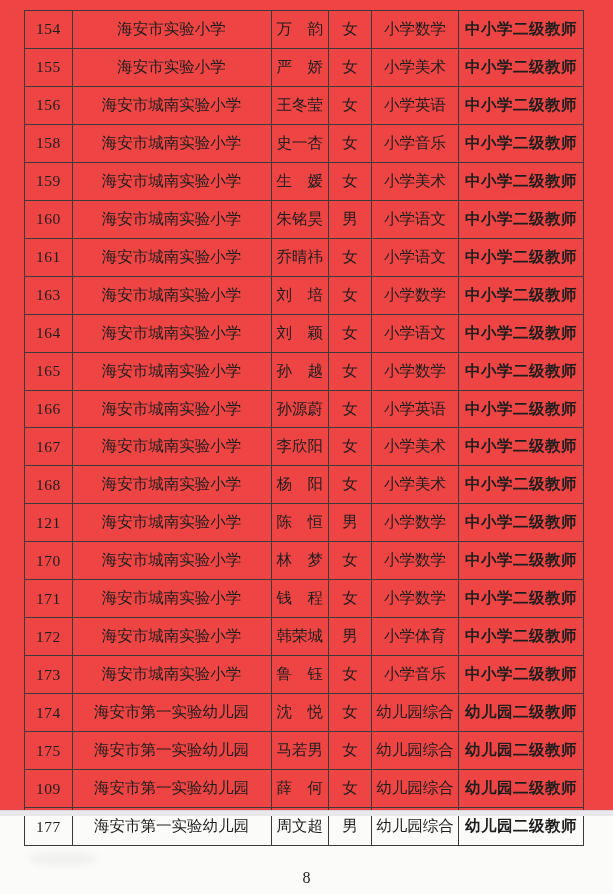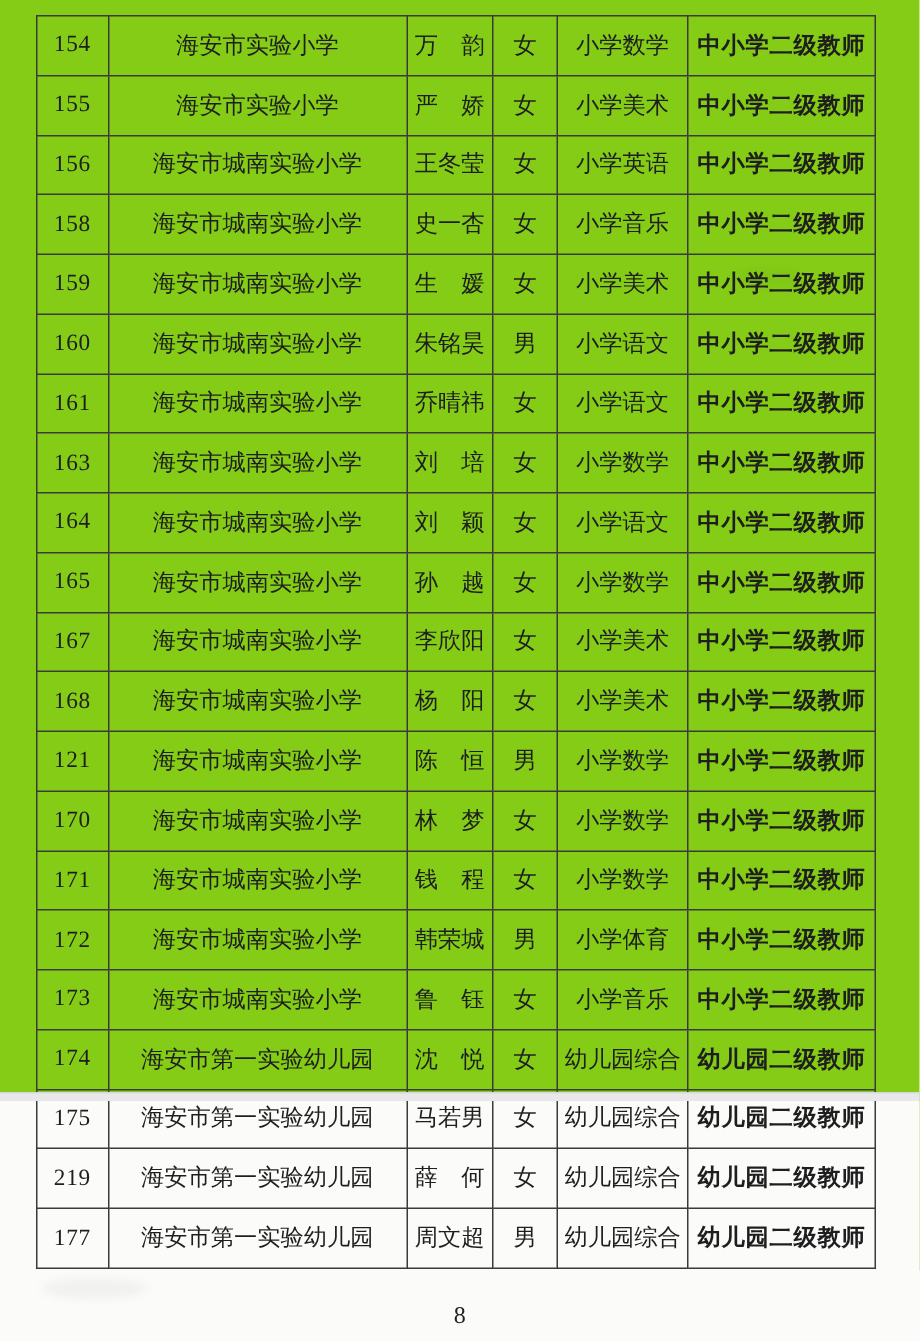--- a/index.html
+++ b/index.html
@@ -7,22 +7,22 @@
     padding: 0;
     width: 613px;
     height: 894px;
     background: #fbfbfa;
     font-family: "Liberation Serif", "DejaVu Serif", serif;
     overflow: hidden;
   }
   .page {
     position: relative;
     width: 613px;
-    height: 734px;
-    background: #84cc16;
+    height: 816px;
+    background: #ef4444;
     color: #1c1c1c;
   }
   table.roster {
     position: absolute;
     left: 24px;
     top: 10px;
     width: 559px;
     height: 836px;
     border-collapse: collapse;
     table-layout: fixed;
@@ -165,20 +165,28 @@
       </tr>
         <tr>
         <td class="cell-no">165</td>
         <td class="cell-school">海安市城南实验小学</td>
         <td class="cell-name">孙　越</td>
         <td class="cell-gender">女</td>
         <td class="cell-subject">小学数学</td>
         <td class="cell-title">中小学二级教师</td>
       </tr>
         <tr>
+        <td class="cell-no">166</td>
+        <td class="cell-school">海安市城南实验小学</td>
+        <td class="cell-name">孙源蔚</td>
+        <td class="cell-gender">女</td>
+        <td class="cell-subject">小学英语</td>
+        <td class="cell-title">中小学二级教师</td>
+      </tr>
+        <tr>
         <td class="cell-no">167</td>
         <td class="cell-school">海安市城南实验小学</td>
         <td class="cell-name">李欣阳</td>
         <td class="cell-gender">女</td>
         <td class="cell-subject">小学美术</td>
         <td class="cell-title">中小学二级教师</td>
       </tr>
         <tr>
         <td class="cell-no">168</td>
         <td class="cell-school">海安市城南实验小学</td>
@@ -237,21 +245,21 @@
       </tr>
         <tr>
         <td class="cell-no">175</td>
         <td class="cell-school">海安市第一实验幼儿园</td>
         <td class="cell-name">马若男</td>
         <td class="cell-gender">女</td>
         <td class="cell-subject">幼儿园综合</td>
         <td class="cell-title">幼儿园二级教师</td>
       </tr>
         <tr>
-        <td class="cell-no">219</td>
+        <td class="cell-no">109</td>
         <td class="cell-school">海安市第一实验幼儿园</td>
         <td class="cell-name">薛　何</td>
         <td class="cell-gender">女</td>
         <td class="cell-subject">幼儿园综合</td>
         <td class="cell-title">幼儿园二级教师</td>
       </tr>
         <tr>
         <td class="cell-no">177</td>
         <td class="cell-school">海安市第一实验幼儿园</td>
         <td class="cell-name">周文超</td>

